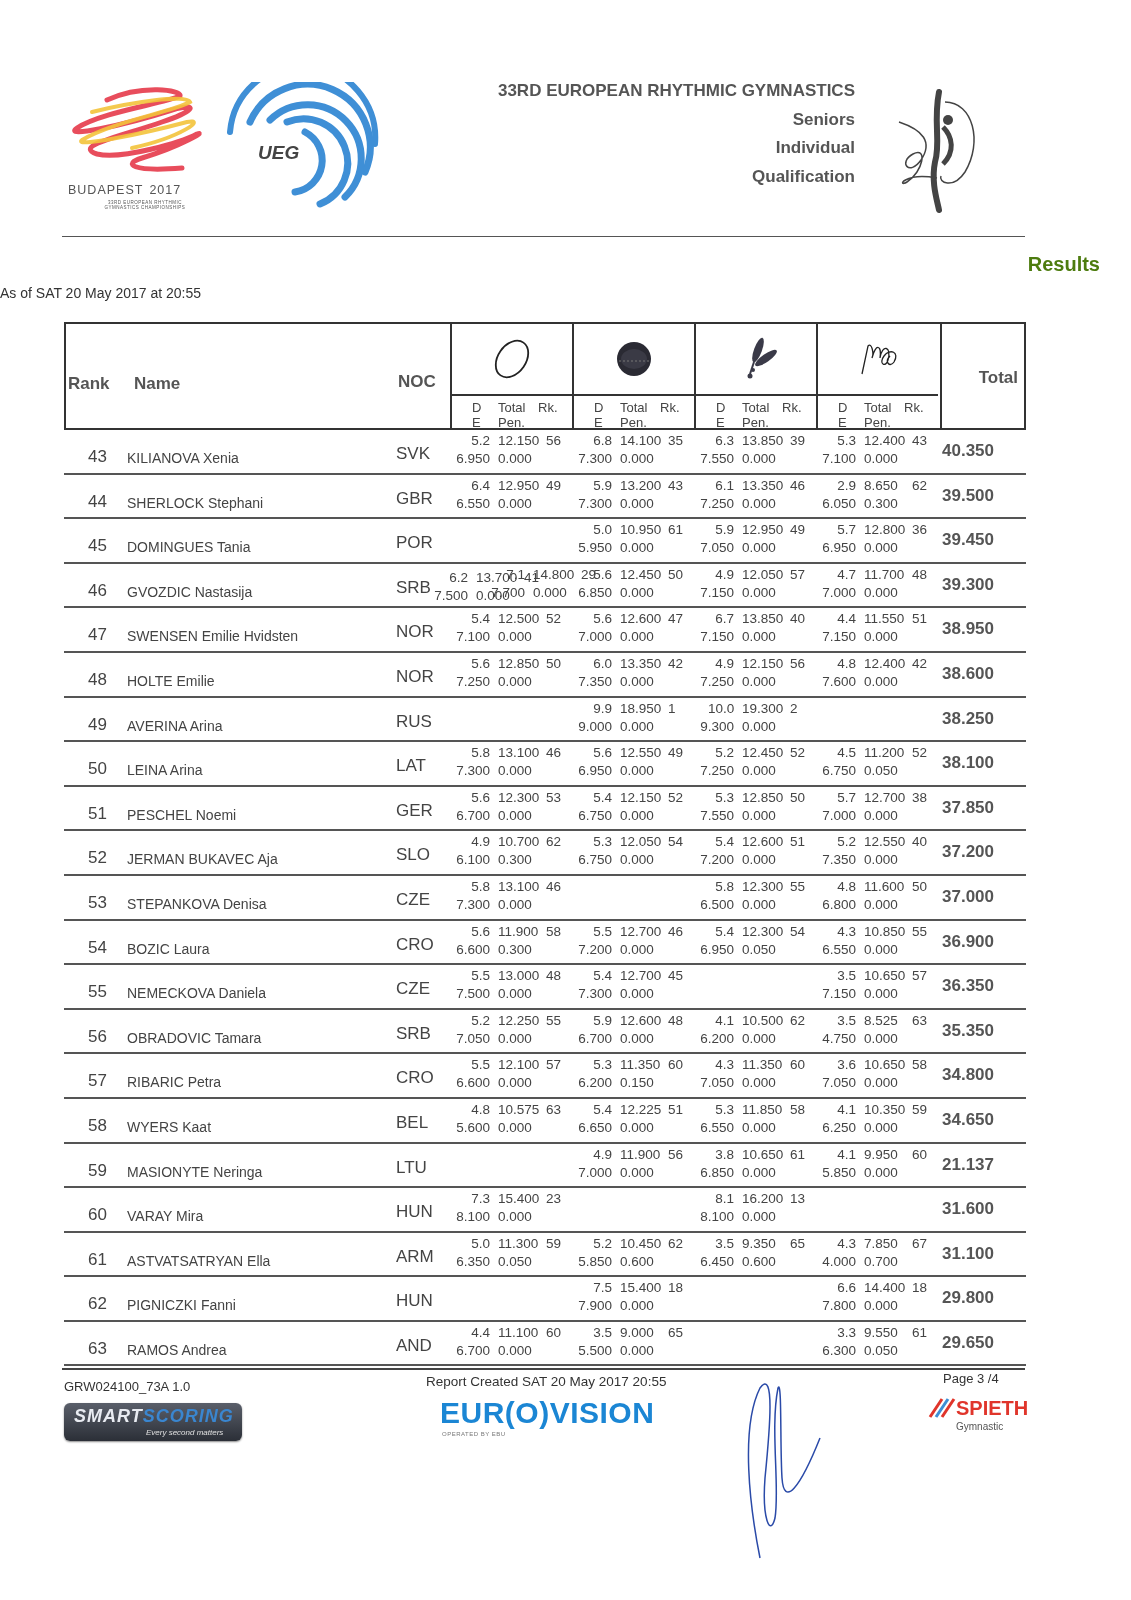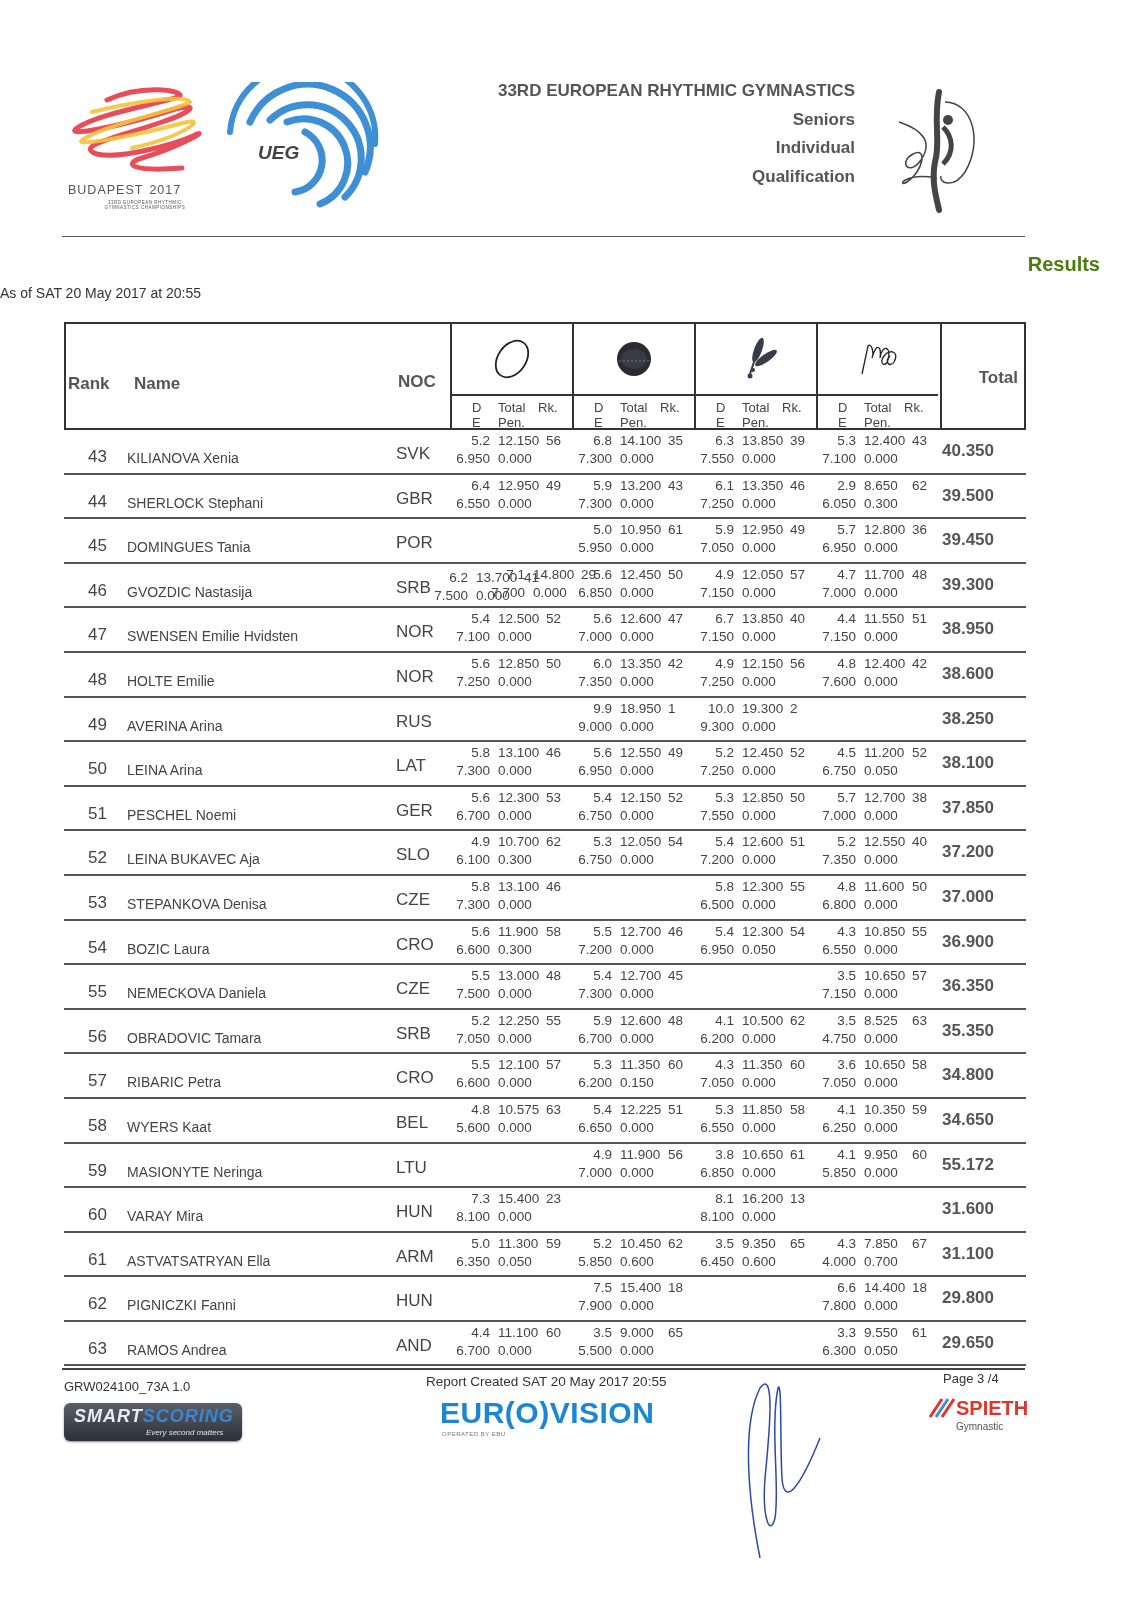--- a/index.html
+++ b/index.html
@@ -472,21 +472,21 @@
           <span class="d">5.7</span>
           <span class="e">7.000</span>
           <span class="tot">12.700</span>
           <span class="pen">0.000</span>
           <span class="rk">38</span>
         </div>
         <span class="total">37.850</span>
       </div>
       <div class="row">
         <span class="rank">52</span>
-        <span class="name">LEINA BUKAVEC Aja</span>
+        <span class="name">JERMAN BUKAVEC Aja</span>
         <span class="noc">SLO</span>
         <div class="cell" style="left: 386px;">
           <span class="d">4.9</span>
           <span class="e">6.100</span>
           <span class="tot">10.700</span>
           <span class="pen">0.300</span>
           <span class="rk">62</span>
         </div>
         <div class="cell" style="left: 508px;">
           <span class="d">5.3</span>
@@ -719,21 +719,21 @@
           <span class="pen">0.000</span>
           <span class="rk">61</span>
         </div>
         <div class="cell" style="left: 752px;">
           <span class="d">4.1</span>
           <span class="e">5.850</span>
           <span class="tot">9.950</span>
           <span class="pen">0.000</span>
           <span class="rk">60</span>
         </div>
-        <span class="total">55.172</span>
+        <span class="total">21.137</span>
       </div>
       <div class="row">
         <span class="rank">60</span>
         <span class="name">VARAY Mira</span>
         <span class="noc">HUN</span>
         <div class="cell" style="left: 386px;">
           <span class="d">7.3</span>
           <span class="e">8.100</span>
           <span class="tot">15.400</span>
           <span class="pen">0.000</span>

